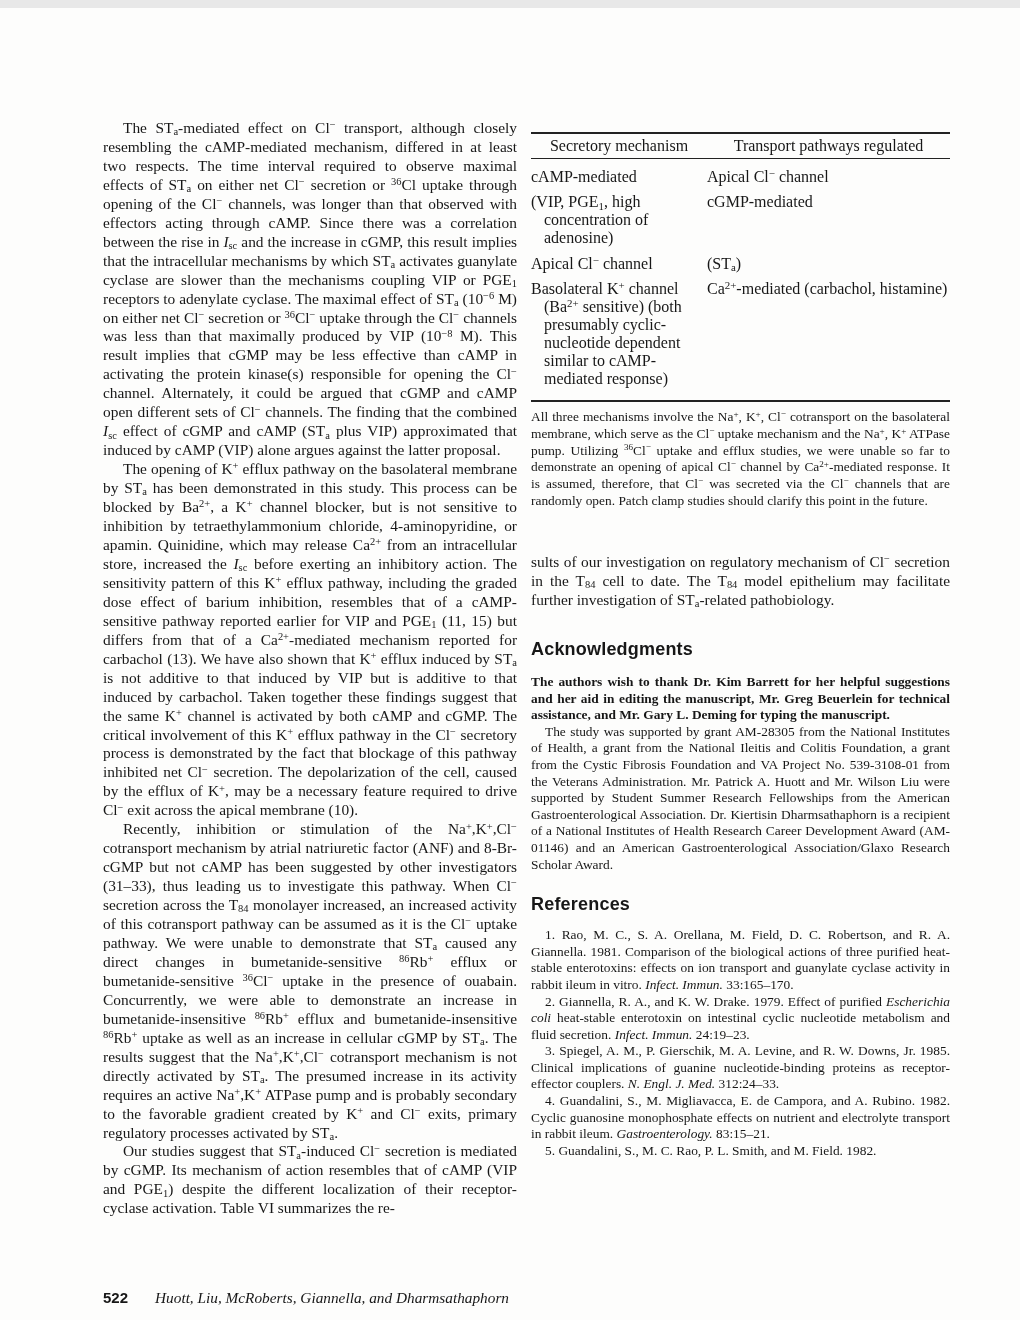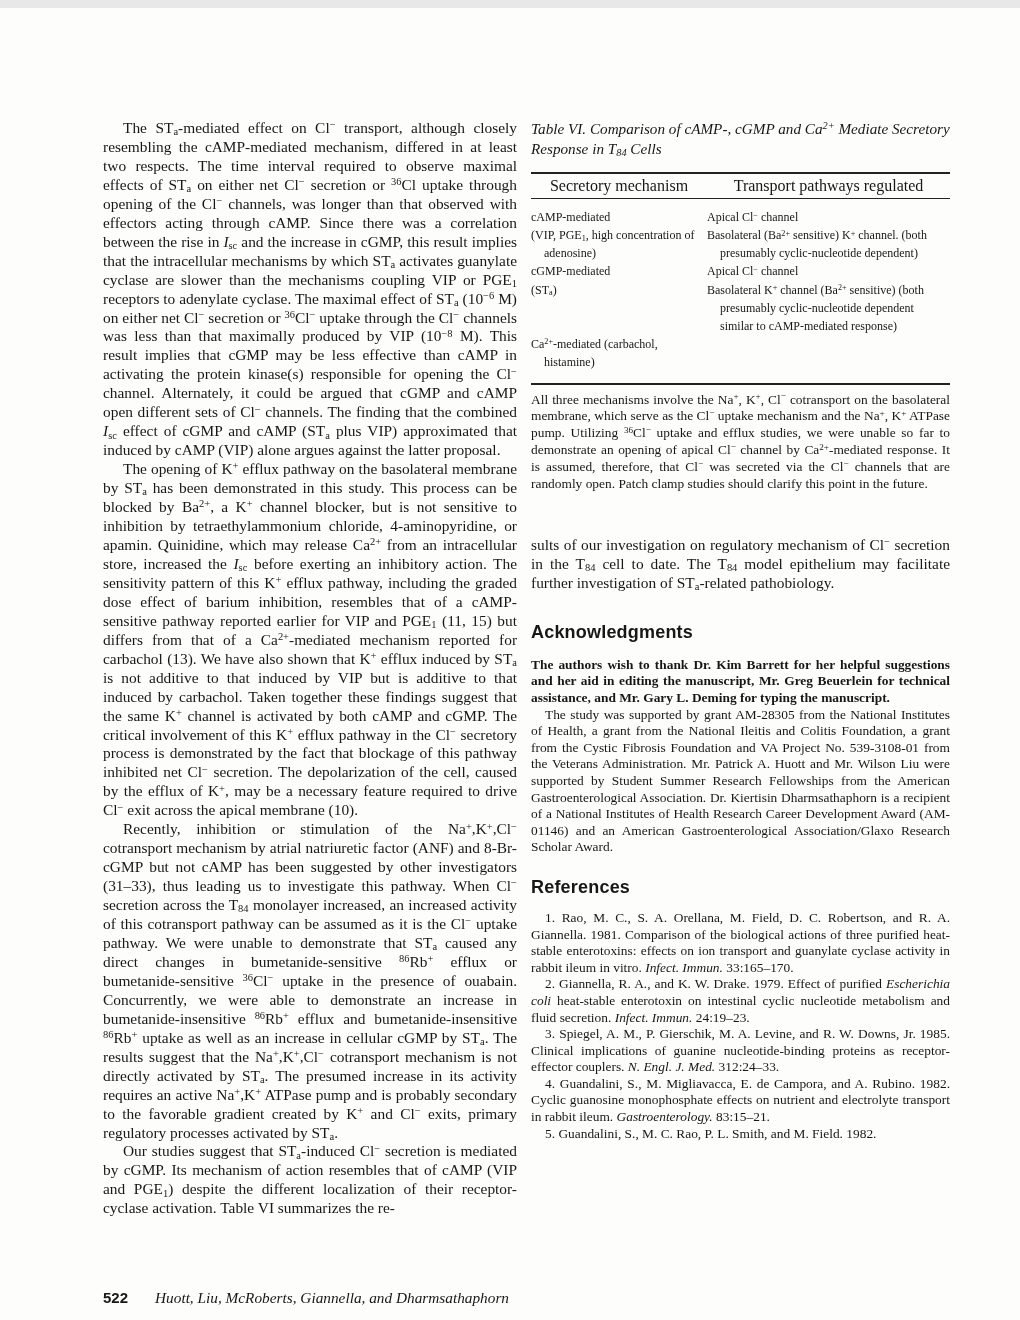--- a/index.html
+++ b/index.html
@@ -44,21 +44,22 @@
     margin-top: 4px;
     font-size: 16px;
     line-height: 15px;
   }
   .th-left  { width: 176px; text-align: center; }
   .th-right { flex: 1; text-align: center; }
   .tbody {
     margin-top: 9px;
     display: grid;
     grid-template-columns: 176px 1fr;
-    font-size: 12px;
+    row-gap: 7px;
+    font-size: 16px;
     line-height: 18.1px;
   }
   .cell { padding-left: 13px; text-indent: -13px; }
   .tbl-note {
     margin-top: 7px;
     font-size: 13.4px;
     line-height: 16.9px;
     text-align: justify;
   }
 
@@ -106,34 +107,32 @@
   <main class="col col-left">
     <p class="body indent">The ST<sub>a</sub>-mediated effect on Cl<sup>−</sup> transport, although closely resembling the cAMP-mediated mechanism, differed in at least two respects. The time interval required to observe maximal effects of ST<sub>a</sub> on either net Cl<sup>−</sup> secretion or <sup>36</sup>Cl uptake through opening of the Cl<sup>−</sup> channels, was longer than that observed with effectors acting through cAMP. Since there was a correlation between the rise in <i>I</i><sub>sc</sub> and the increase in cGMP, this result implies that the intracellular mechanisms by which ST<sub>a</sub> activates guanylate cyclase are slower than the mechanisms coupling VIP or PGE<sub>1</sub> receptors to adenylate cyclase. The maximal effect of ST<sub>a</sub> (10<sup>−6</sup> M) on either net Cl<sup>−</sup> secretion or <sup>36</sup>Cl<sup>−</sup> uptake through the Cl<sup>−</sup> channels was less than that maximally produced by VIP (10<sup>−8</sup> M). This result implies that cGMP may be less effective than cAMP in activating the protein kinase(s) responsible for opening the Cl<sup>−</sup> channel. Alternately, it could be argued that cGMP and cAMP open different sets of Cl<sup>−</sup> channels. The finding that the combined <i>I</i><sub>sc</sub> effect of cGMP and cAMP (ST<sub>a</sub> plus VIP) approximated that induced by cAMP (VIP) alone argues against the latter proposal.</p>
     <p class="body indent">The opening of K<sup>+</sup> efflux pathway on the basolateral membrane by ST<sub>a</sub> has been demonstrated in this study. This process can be blocked by Ba<sup>2+</sup>, a K<sup>+</sup> channel blocker, but is not sensitive to inhibition by tetraethylammonium chloride, 4-aminopyridine, or apamin. Quinidine, which may release Ca<sup>2+</sup> from an intracellular store, increased the <i>I</i><sub>sc</sub> before exerting an inhibitory action. The sensitivity pattern of this K<sup>+</sup> efflux pathway, including the graded dose effect of barium inhibition, resembles that of a cAMP-sensitive pathway reported earlier for VIP and PGE<sub>1</sub> (11, 15) but differs from that of a Ca<sup>2+</sup>-mediated mechanism reported for carbachol (13). We have also shown that K<sup>+</sup> efflux induced by ST<sub>a</sub> is not additive to that induced by VIP but is additive to that induced by carbachol. Taken together these findings suggest that the same K<sup>+</sup> channel is activated by both cAMP and cGMP. The critical involvement of this K<sup>+</sup> efflux pathway in the Cl<sup>−</sup> secretory process is demonstrated by the fact that blockage of this pathway inhibited net Cl<sup>−</sup> secretion. The depolarization of the cell, caused by the efflux of K<sup>+</sup>, may be a necessary feature required to drive Cl<sup>−</sup> exit across the apical membrane (10).</p>
     <p class="body indent">Recently, inhibition or stimulation of the Na<sup>+</sup>,K<sup>+</sup>,Cl<sup>−</sup> cotransport mechanism by atrial natriuretic factor (ANF) and 8-Br-cGMP but not cAMP has been suggested by other investigators (31–33), thus leading us to investigate this pathway. When Cl<sup>−</sup> secretion across the T<sub>84</sub> monolayer increased, an increased activity of this cotransport pathway can be assumed as it is the Cl<sup>−</sup> uptake pathway. We were unable to demonstrate that ST<sub>a</sub> caused any direct changes in bumetanide-sensitive <sup>86</sup>Rb<sup>+</sup> efflux or bumetanide-sensitive <sup>36</sup>Cl<sup>−</sup> uptake in the presence of ouabain. Concurrently, we were able to demonstrate an increase in bumetanide-insensitive <sup>86</sup>Rb<sup>+</sup> efflux and bumetanide-insensitive <sup>86</sup>Rb<sup>+</sup> uptake as well as an increase in cellular cGMP by ST<sub>a</sub>. The results suggest that the Na<sup>+</sup>,K<sup>+</sup>,Cl<sup>−</sup> cotransport mechanism is not directly activated by ST<sub>a</sub>. The presumed increase in its activity requires an active Na<sup>+</sup>,K<sup>+</sup> ATPase pump and is probably secondary to the favorable gradient created by K<sup>+</sup> and Cl<sup>−</sup> exits, primary regulatory processes activated by ST<sub>a</sub>.</p>
     <p class="body indent">Our studies suggest that ST<sub>a</sub>-induced Cl<sup>−</sup> secretion is mediated by cGMP. Its mechanism of action resembles that of cAMP (VIP and PGE<sub>1</sub>) despite the different localization of their receptor-cyclase activation. Table VI summarizes the re-</p>
   </main>
 
   <aside class="col col-right">
 
     <section>
-      <p class="tbl-caption">Table VI. Comparison of cAMP-, cGMP and Ca<sup>2+</sup> Mediate Secretory Response in T<sub>84</sub> Cells</p>
       <div class="rule rule-thick"></div>
       <div class="thead">
         <span class="th-left">Secretory mechanism</span>
         <span class="th-right">Transport pathways regulated</span>
       </div>
       <div class="rule rule-mid"></div>
 
       <div class="tbody">
         <div class="cell">cAMP-mediated</div>
         <div class="cell">Apical Cl<sup>−</sup> channel</div>
 
         <div class="cell">(VIP, PGE<sub>1</sub>, high concentration of adenosine)</div>
-        <div class="cell">Basolateral (Ba<sup>2+</sup> sensitive) K<sup>+</sup> channel. (both presumably cyclic-nucleotide dependent)</div>
 
         <div class="cell">cGMP-mediated</div>
         <div class="cell">Apical Cl<sup>−</sup> channel</div>
 
         <div class="cell">(ST<sub>a</sub>)</div>
         <div class="cell">Basolateral K<sup>+</sup> channel (Ba<sup>2+</sup> sensitive) (both presumably cyclic-nucleotide dependent similar to cAMP-mediated response)</div>
 
         <div class="cell">Ca<sup>2+</sup>-mediated (carbachol, histamine)</div>
       </div>
 

